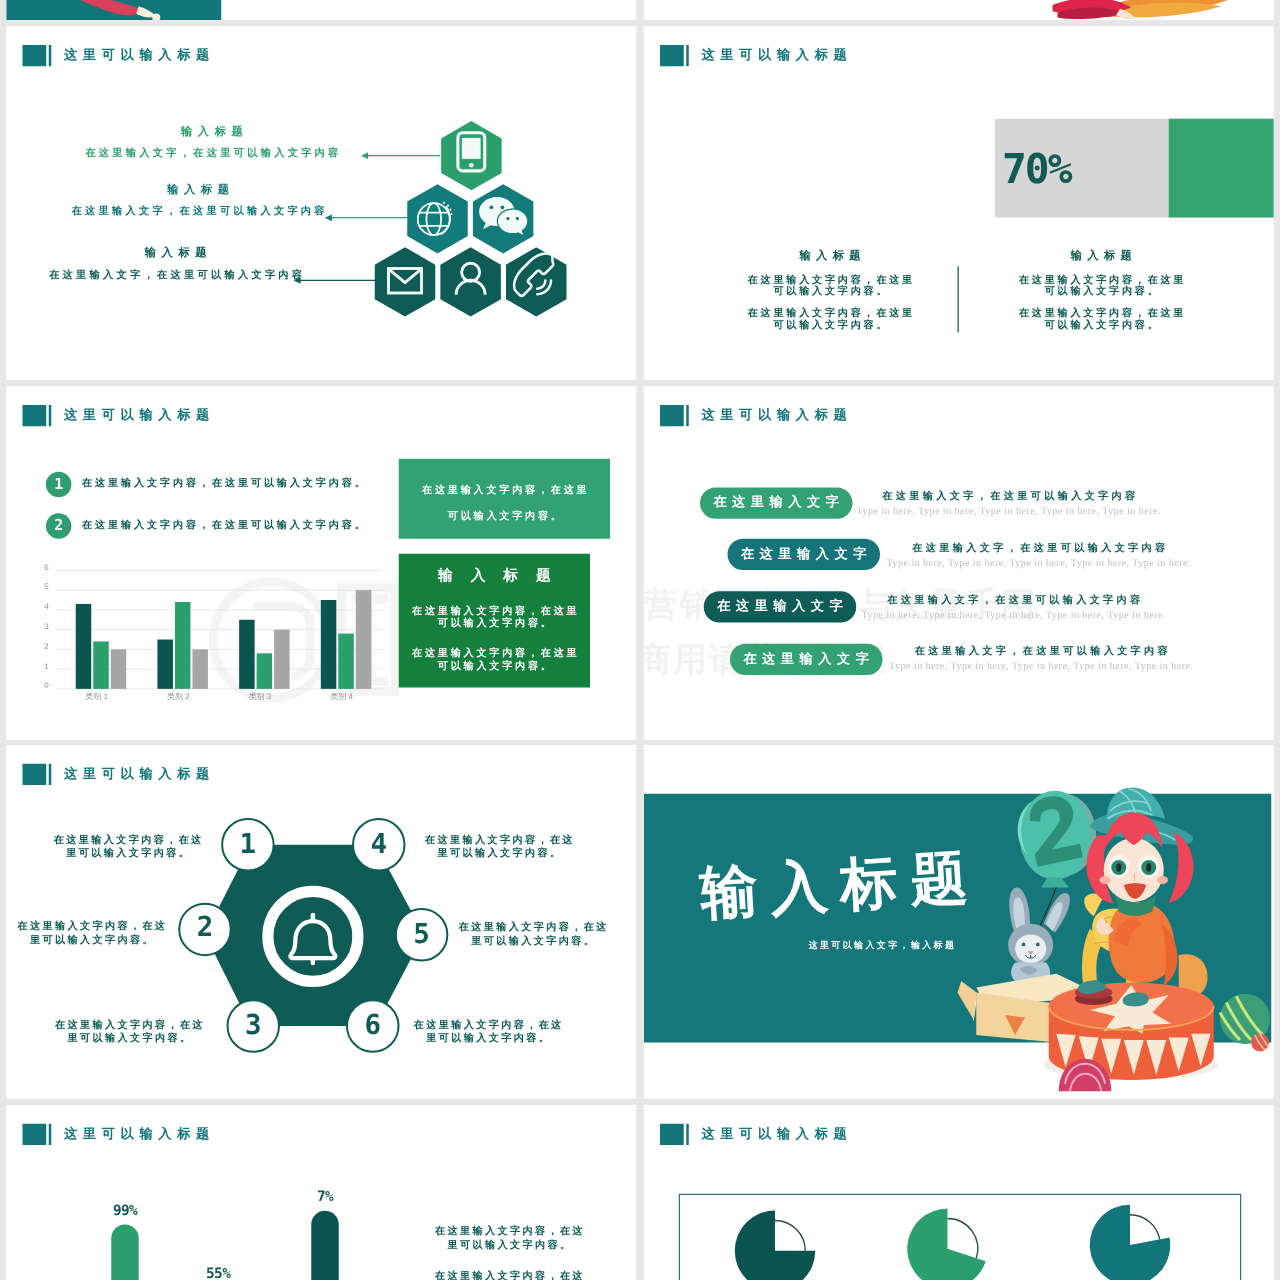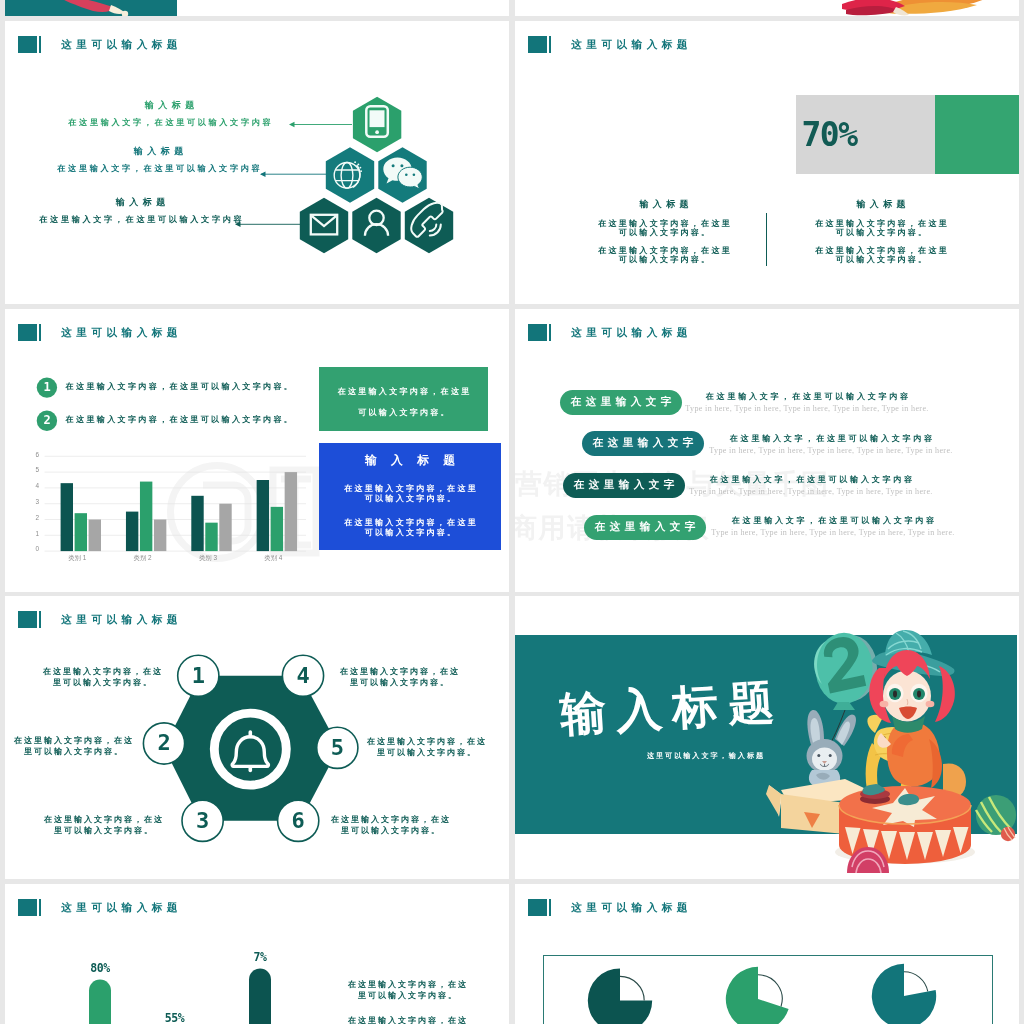--- a/index.html
+++ b/index.html
@@ -5,21 +5,21 @@
   *{box-sizing:border-box;margin:0;padding:0}
   html,body{width:1024px;height:1024px}
   body{background:#E7E7E7;font-family:"Liberation Sans",sans-serif;overflow:hidden}
   .page{position:relative;width:1024px;height:1024px}
   .slide{position:absolute;background:#fff;overflow:hidden;width:504px;height:283px}
   .col-l{left:5px}.col-r{left:515px}
   .r0{top:-267px}.r1{top:21px}.r2{top:308.5px}.r3{top:596px}.r4{top:883.5px}
   .sttl{position:absolute;display:flex;align-items:center}
   .sttl .sq{width:19px;height:17.4px;background:#12757A}
   .sttl .bar{width:1.8px;height:17.4px;background:#12757A;margin-left:2.4px}
-  .sttl .tx{margin-left:20px;color:#12757A;font-weight:bold;font-size:10.6px;letter-spacing:4.5px;line-height:1}
+  .sttl .tx{margin-left:10px;color:#12757A;font-weight:bold;font-size:10.6px;letter-spacing:4.5px;line-height:1}
   .cn{font-weight:bold}
   svg{display:block}
 </style>
 </head>
 <body>
 
 <div class="page">
 
   <div class="slide col-l r0">
     <div style="position:absolute;left:0;top:0;width:172px;height:283px;background:#12757A"></div>
@@ -189,21 +189,21 @@
     <div class="cn" style="position:absolute;left:60.6px;top:74px;color:#0E5C55;font-size:8.1px;letter-spacing:2.3px;line-height:1">在这里输入文字内容，在这里可以输入文字内容。</div>
     <div class="cn" style="position:absolute;left:60.6px;top:107.5px;color:#0E5C55;font-size:8.1px;letter-spacing:2.3px;line-height:1">在这里输入文字内容，在这里可以输入文字内容。</div>
 
     <div style="position:absolute;left:314px;top:58px;width:169px;height:64px;background:#33A171;display:flex;flex-direction:column;align-items:center;justify-content:center">
       <div class="cn" style="color:#fff;font-size:8.1px;letter-spacing:2.2px;line-height:2.55;text-align:center;text-indent:2.2px;margin-top:9px">
         <div>在这里输入文字内容，在这里</div>
         <div>可以输入文字内容。</div>
       </div>
     </div>
 
-    <div style="position:absolute;left:314px;top:134px;width:182px;height:107px;background:#1d4ed8">
+    <div style="position:absolute;left:314px;top:134px;width:153px;height:107px;background:#15803d">
       <div class="cn" style="color:#fff;font-size:11.8px;letter-spacing:5.5px;text-align:center;margin-top:12px;line-height:1;text-indent:5.5px">输 入 标 题</div>
       <div class="cn" style="color:#fff;font-size:8.1px;letter-spacing:2.2px;line-height:1.25;text-align:center;margin-top:18px;text-indent:2.2px">
         <div>在这里输入文字内容，在这里</div>
         <div>可以输入文字内容。</div>
       </div>
       <div class="cn" style="color:#fff;font-size:8.1px;letter-spacing:2.2px;line-height:1.25;text-align:center;margin-top:13px;text-indent:2.2px">
         <div>在这里输入文字内容，在这里</div>
         <div>可以输入文字内容。</div>
       </div>
     </div>
@@ -509,21 +509,21 @@
     </div>
 
     <svg viewBox="0 0 504 283" width="504" height="283" style="position:absolute;left:0;top:0">
       <g>
           <rect x="84" y="95.5" width="22" height="174.5" rx="11" ry="11" fill="#2BA06C"></rect>
           <rect x="158.5" y="145" width="22" height="125" rx="11" ry="11" fill="#12757A"></rect>
           <rect x="244" y="84.5" width="22" height="185.5" rx="11" ry="11" fill="#0C5450"></rect>
         </g>
     </svg>
     <div>
-        <div style="position: absolute; left: 70px; top: 79.5px; width: 50px; text-align: center; color: rgb(14, 92, 85); font-size: 11.5px; font-weight: bold; font-family: &quot;DejaVu Sans Mono&quot;, monospace; line-height: 1; letter-spacing: -0.5px;">80%</div>
+        <div style="position: absolute; left: 70px; top: 79.5px; width: 50px; text-align: center; color: rgb(14, 92, 85); font-size: 11.5px; font-weight: bold; font-family: &quot;DejaVu Sans Mono&quot;, monospace; line-height: 1; letter-spacing: -0.5px;">99%</div>
         <div style="position: absolute; left: 144.5px; top: 129px; width: 50px; text-align: center; color: rgb(14, 92, 85); font-size: 11.5px; font-weight: bold; font-family: &quot;DejaVu Sans Mono&quot;, monospace; line-height: 1; letter-spacing: -0.5px;">55%</div>
         <div style="position: absolute; left: 230px; top: 68.5px; width: 50px; text-align: center; color: rgb(14, 92, 85); font-size: 11.5px; font-weight: bold; font-family: &quot;DejaVu Sans Mono&quot;, monospace; line-height: 1; letter-spacing: -0.5px;">7%</div>
       </div>
 
     <div class="cn" style="position:absolute;left:322px;top:95px;width:160px;text-align:center;color:#0E5C55;font-size:8.1px;letter-spacing:1.9px;line-height:1.42;text-indent:1.9px">
       <div>在这里输入文字内容，在这</div>
       <div>里可以输入文字内容。</div>
     </div>
     <div class="cn" style="position:absolute;left:322px;top:131px;width:160px;text-align:center;color:#0E5C55;font-size:8.1px;letter-spacing:1.9px;line-height:1.42;text-indent:1.9px">
       <div>在这里输入文字内容，在这</div>

